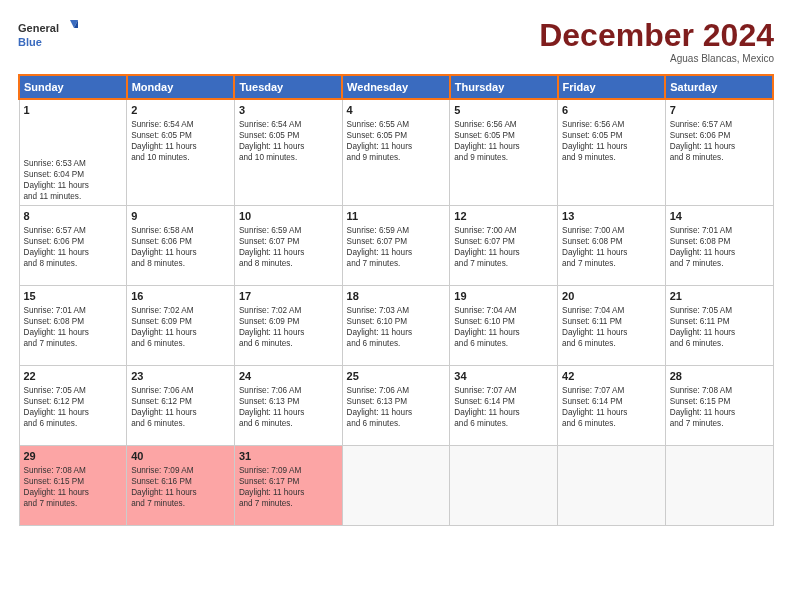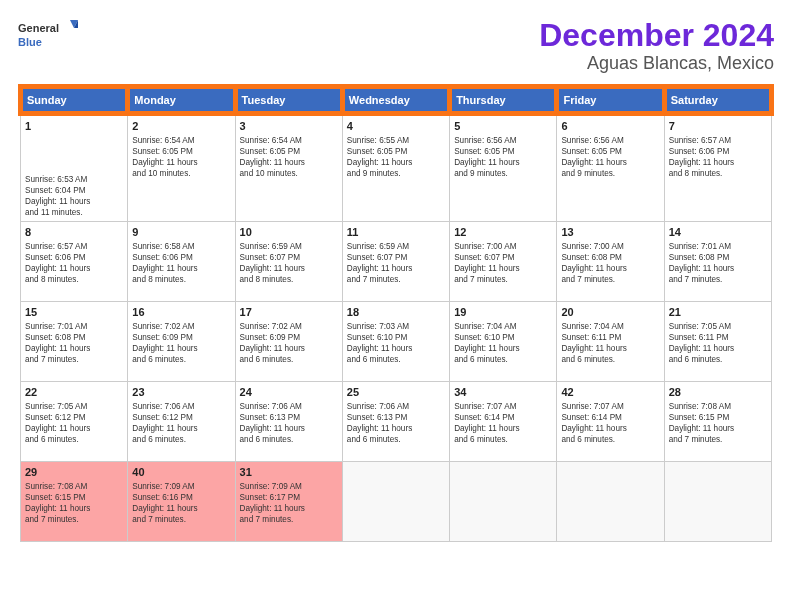--- a/index.html
+++ b/index.html
@@ -27,41 +27,41 @@
       display: flex;
       align-items: center;
       gap: 4px;
     }
     .title-block {
       text-align: right;
     }
     .month-title {
       font-size: 32px;
       font-weight: bold;
-      color: #6d28d9;
+      color: #7f1d1d;
       line-height: 1.1;
     }
     .subtitle {
-      font-size: 18px;
+      font-size: 10px;
       color: #555;
     }
     .calendar {
       flex: 1;
       border-collapse: collapse;
       width: 100%;
       font-size: 9px;
     }
     .calendar th {
       background: #3a6bbf;
       color: #fff;
       font-size: 11px;
       font-weight: bold;
       padding: 5px 4px;
       text-align: left;
-      border: 5px solid #f97316;
+      border: 2px solid #f97316;
     }
     .calendar td {
       vertical-align: top;
       border: 1px solid #ccc;
       padding: 3px 4px;
       width: 14.28%;
       height: 80px;
       background: #fff;
       line-height: 1.35;
     }

